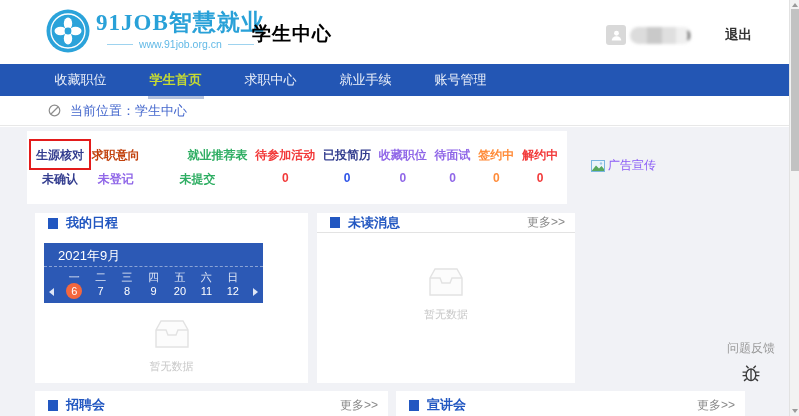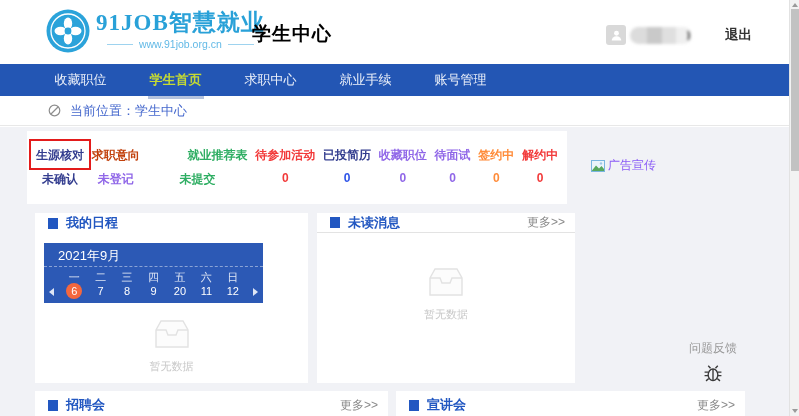--- a/index.html
+++ b/index.html
@@ -81,21 +81,21 @@
   .cal-arrow.prev { left:5px; border-right:5px solid #dfe6f5; }
   .cal-arrow.next { right:5px; border-left:5px solid #dfe6f5; }
 
   
   .empty { position:absolute; left:0; width:100%; text-align:center; }
   .schedule-card .empty { top:104px; }
   .messages-card .empty { top:52px; }
   .empty-text { font-size:11px; color:#c8c8c8; margin-top:4px; }
 
   
-  .feedback { position:absolute; left:680px; top:340px; width:66px; text-align:center; cursor:pointer; }
+  .feedback { position:absolute; left:718px; top:340px; width:66px; text-align:center; cursor:pointer; }
   .feedback-label { font-size:12px; color:#999; }
   .feedback svg { margin-top:5px; }
 
   
   .scrollbar { position:absolute; right:0; top:0; width:10px; height:416px; background:#f2f2f2; border-left:1px solid #e2e2e2; }
   .sb-thumb { position:absolute; left:1px; top:9px; width:8px; height:162px; background:#c2c2c2; }
   .sb-up, .sb-down { position:absolute; left:2px; width:0; height:0; border-left:3px solid transparent; border-right:3px solid transparent; }
   .sb-up { top:3px; border-bottom:4px solid #9a9a9a; }
   .sb-down { bottom:3px; border-top:4px solid #9a9a9a; }
 </style>

